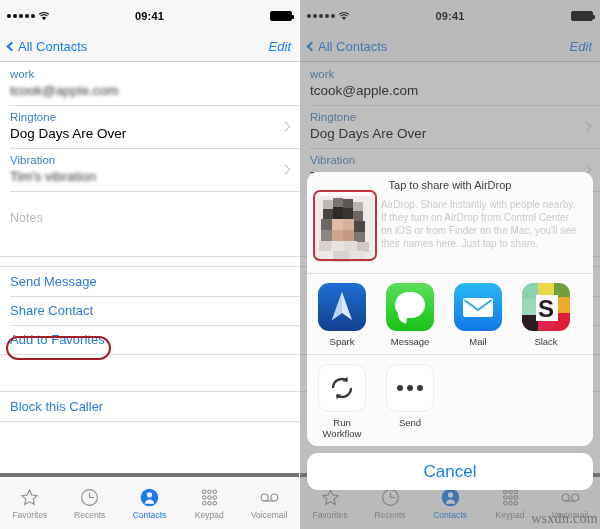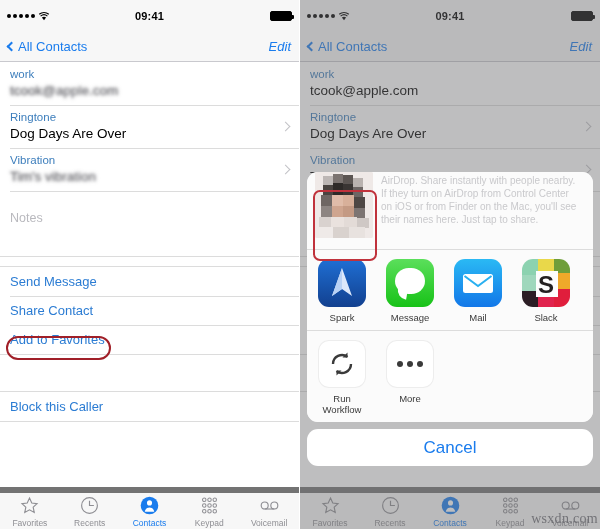--- a/index.html
+++ b/index.html
@@ -75,22 +75,22 @@
     position: absolute; border: 2px solid #a01f28; border-radius: 16px;
     pointer-events: none; z-index: 8;
   }
   .annot-rect {
     position: absolute; border: 2px solid #c0323c; border-radius: 7px;
     pointer-events: none; z-index: 30;
   }
 
   
   .tabbar {
-    position: absolute; bottom: 0; left: 0; right: 0; height: 42px;
-    background: #f7f7f7; border-top: 6px solid #737373;
+    position: absolute; bottom: 0; left: 0; right: 0; height: 56px;
+    background: #f7f7f7; border-top: 4px solid #737373;
     display: flex; align-items: center; z-index: 3;
   }
   .tab { flex: 1; display: flex; flex-direction: column; align-items: center; justify-content: center; gap: 2px; cursor: pointer; }
   .tab-label { font-size: 8.5px; color: #8e8e93; line-height: 10px; }
   .tab.active .tab-label { color: #1a7ced; }
   .tab-icon { width: 21px; height: 21px; display: flex; align-items: center; justify-content: center; }
 
   
   .dim-overlay { position: absolute; inset: 0; background: rgba(110,110,112,.45); z-index: 10; }
   .sheet {
@@ -387,20 +387,21 @@
         </span>
         <span class="tab-label">Voicemail</span>
       </div>
     </div>
 
     <div class="dim-overlay"></div>
 
     <div class="sheet" style="top:172px;">
       <div class="sheet-card">
 
+        <div class="airdrop-head">Tap to share with AirDrop</div>
         <div class="airdrop-body">
           <div class="avatar-wrap">
             <div class="avatar-pix">
               <svg width="58" height="66" viewBox="0 0 58 66" shape-rendering="crispEdges">
                 <rect x="0" y="0" width="58" height="66" fill="#efe9e7"></rect>
                 <rect x="8" y="4" width="10" height="9" fill="#bdb7b5"></rect>
                 <rect x="18" y="2" width="10" height="9" fill="#7b7370"></rect>
                 <rect x="28" y="3" width="10" height="9" fill="#5c5552"></rect>
                 <rect x="38" y="6" width="10" height="9" fill="#b9b2af"></rect>
                 <rect x="8" y="13" width="10" height="10" fill="#4a4441"></rect>
@@ -490,21 +491,21 @@
             <div class="icon-label">Run Workflow</div>
           </div>
           <div class="icon-cell action-cell">
             <div class="app-icon">
               <span class="more-dots">
                   <i class="more-dot"></i>
                   <i class="more-dot"></i>
                   <i class="more-dot"></i>
                 </span>
             </div>
-            <div class="icon-label">More</div>
+            <div class="icon-label">Send</div>
           </div>
         </div>
       </div>
 
       <div class="cancel-card">
         <span class="cancel-text">Cancel</span>
       </div>
     </div>
 
     <div class="annot-rect" style="left:13px; top:190px; width:64px; height:71px;"></div>

